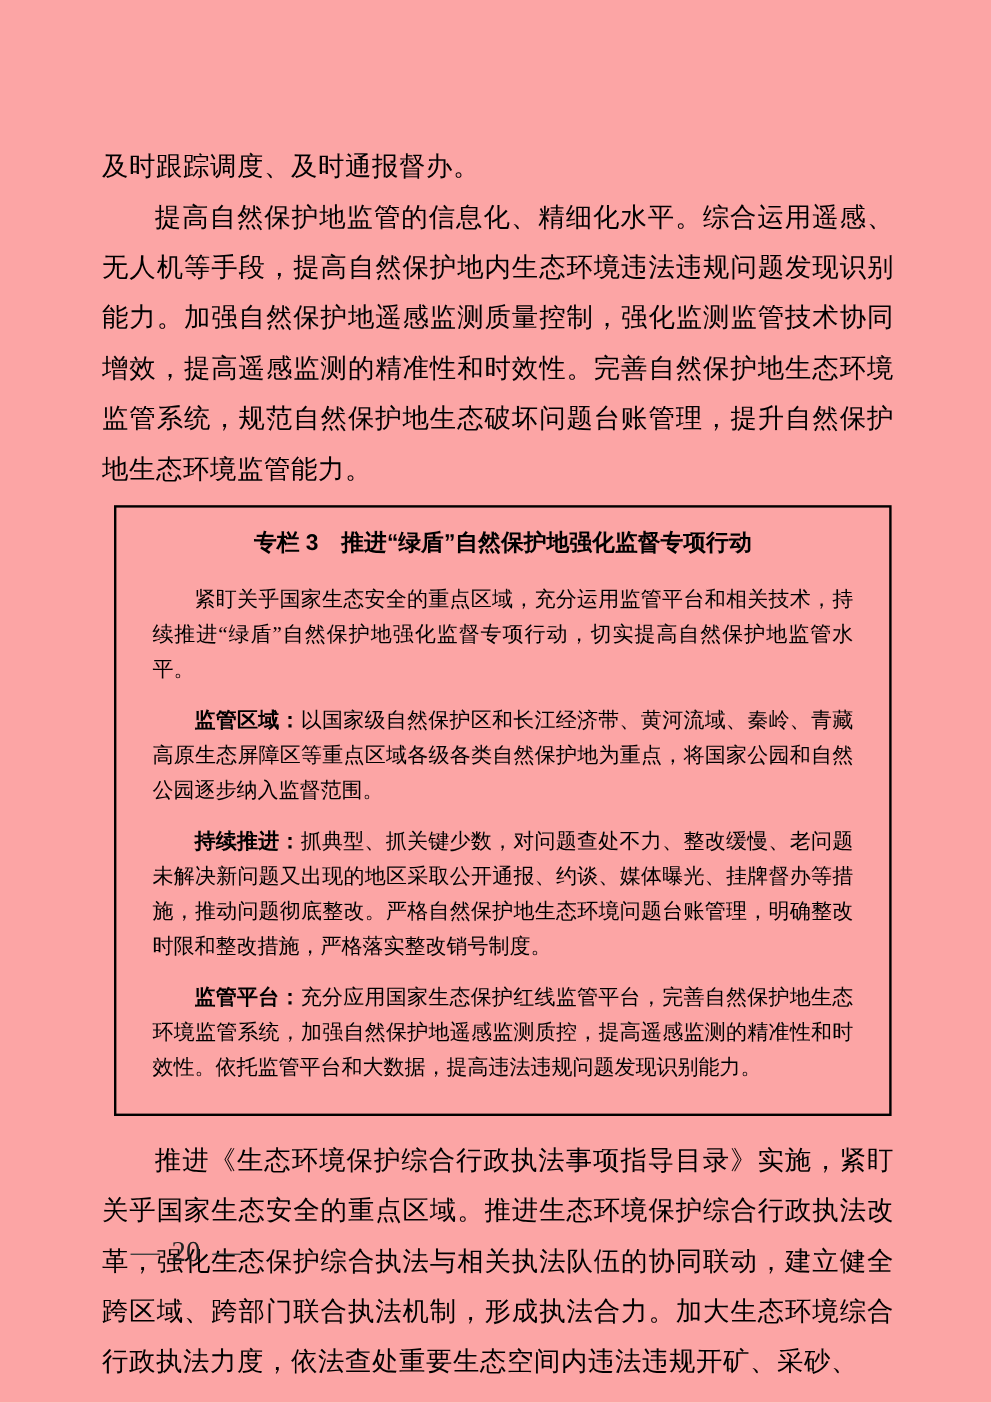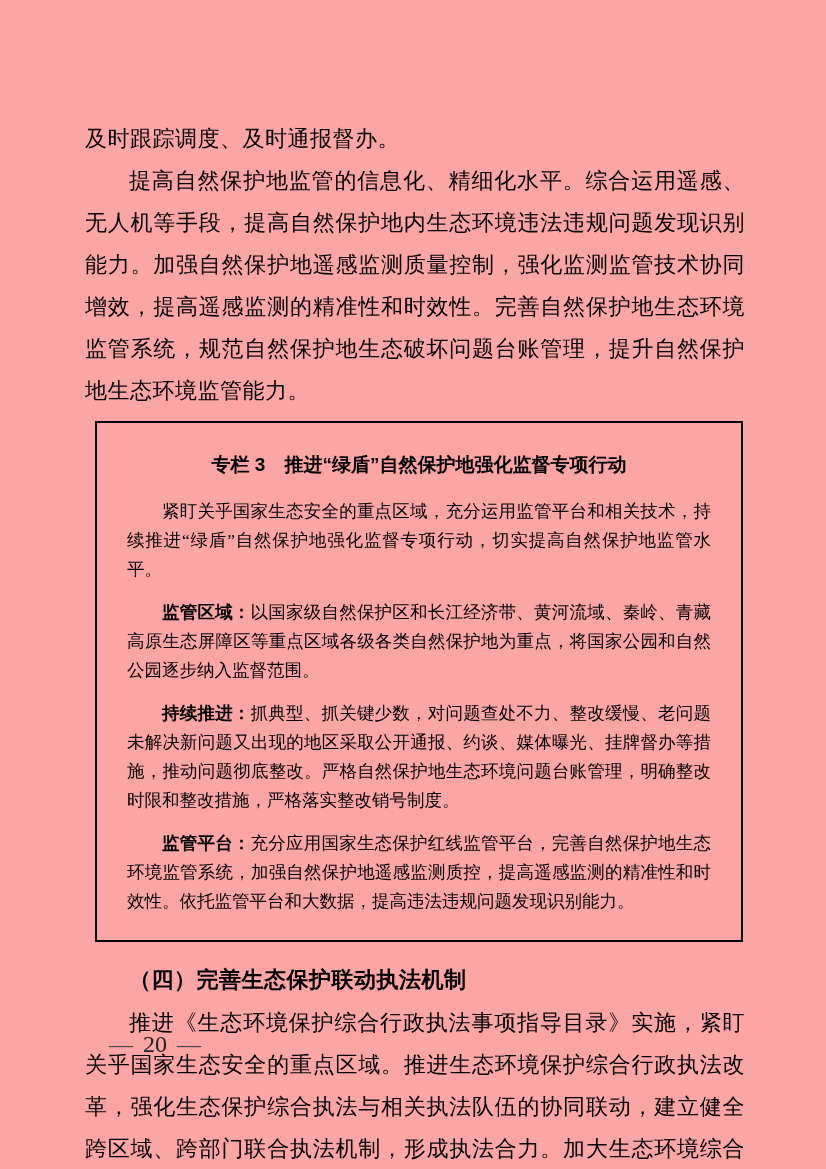--- a/index.html
+++ b/index.html
@@ -23,21 +23,21 @@
     font-size: 22px;
     line-height: 42px;
     text-align: justify;
     letter-spacing: 0.5px;
   }
   .indent { text-indent: 2em; }
   .column-box {
     box-sizing: border-box;
     border: 2px solid #000000;
     margin: 9px 2px 16px 10px;
-    padding: 24px 16px 10px 16px;
+    padding: 12px 16px 10px 16px;
   }
   .box-title {
     font-family: "Liberation Sans", sans-serif;
     font-weight: 700;
     font-size: 19px;
     line-height: 36px;
     text-align: center;
     margin: 0 0 4px 0;
   }
   .box-para {
@@ -85,21 +85,20 @@
 
       <p class="box-para"><span>紧盯关乎国家生态安全的重点区域，充分运用监管平台和相关技术，持续推进“绿盾”自然保护地强化监督专项行动，切实提高自然保护地监管水平。</span></p>
 
       <p class="box-para"><span class="box-label">监管区域：</span><span>以国家级自然保护区和长江经济带、黄河流域、秦岭、青藏高原生态屏障区等重点区域各级各类自然保护地为重点，将国家公园和自然公园逐步纳入监督范围。</span></p>
 
       <p class="box-para"><span class="box-label">持续推进：</span><span>抓典型、抓关键少数，对问题查处不力、整改缓慢、老问题未解决新问题又出现的地区采取公开通报、约谈、媒体曝光、挂牌督办等措施，推动问题彻底整改。严格自然保护地生态环境问题台账管理，明确整改时限和整改措施，严格落实整改销号制度。</span></p>
 
       <p class="box-para"><span class="box-label">监管平台：</span><span>充分应用国家生态保护红线监管平台，完善自然保护地生态环境监管系统，加强自然保护地遥感监测质控，提高遥感监测的精准性和时效性。依托监管平台和大数据，提高违法违规问题发现识别能力。</span></p>
     </div>
 
-    <h2 class="section-heading">（四）完善生态保护联动执法机制</h2>
 
     <p class="para indent">推进《生态环境保护综合行政执法事项指导目录》实施，紧盯关乎国家生态安全的重点区域。推进生态环境保护综合行政执法改革，强化生态保护综合执法与相关执法队伍的协同联动，建立健全跨区域、跨部门联合执法机制，形成执法合力。加大生态环境综合行政执法力度，依法查处重要生态空间内违法违规开矿、采砂、</p>
 
   </div>
 
   <div class="footer">
     <span class="dash">—</span><span>20</span><span class="dash">—</span>
   </div>
 </div>
 

